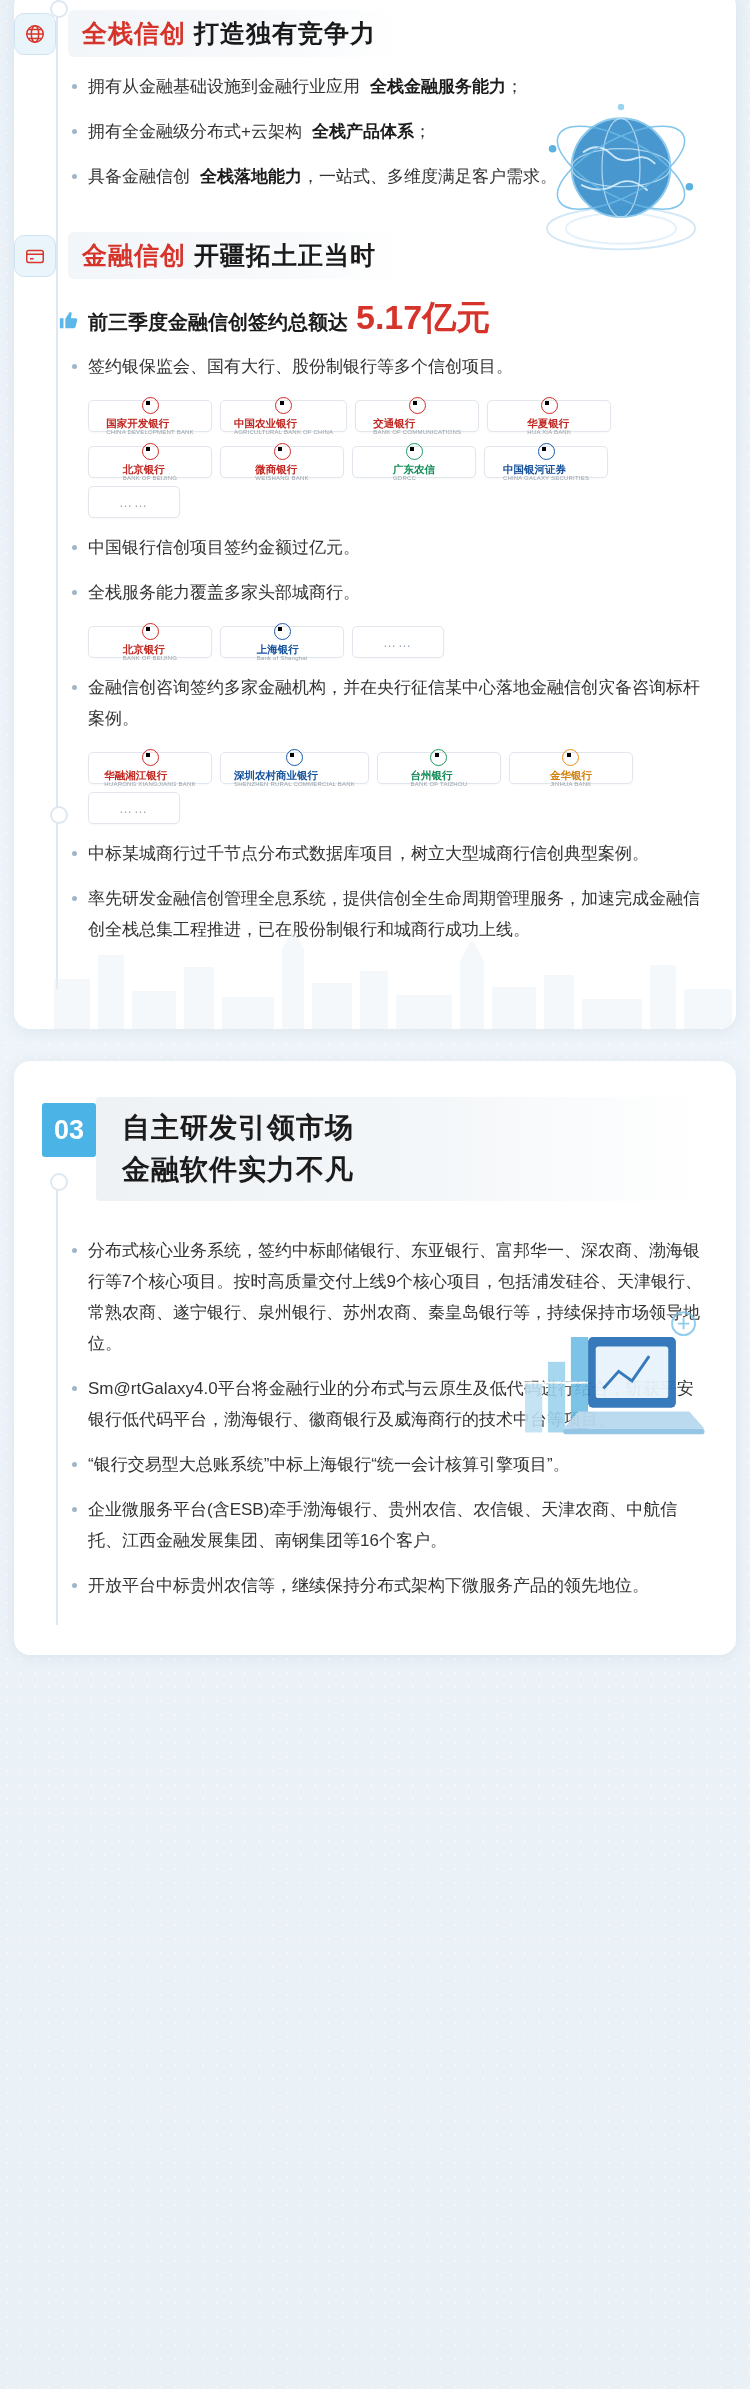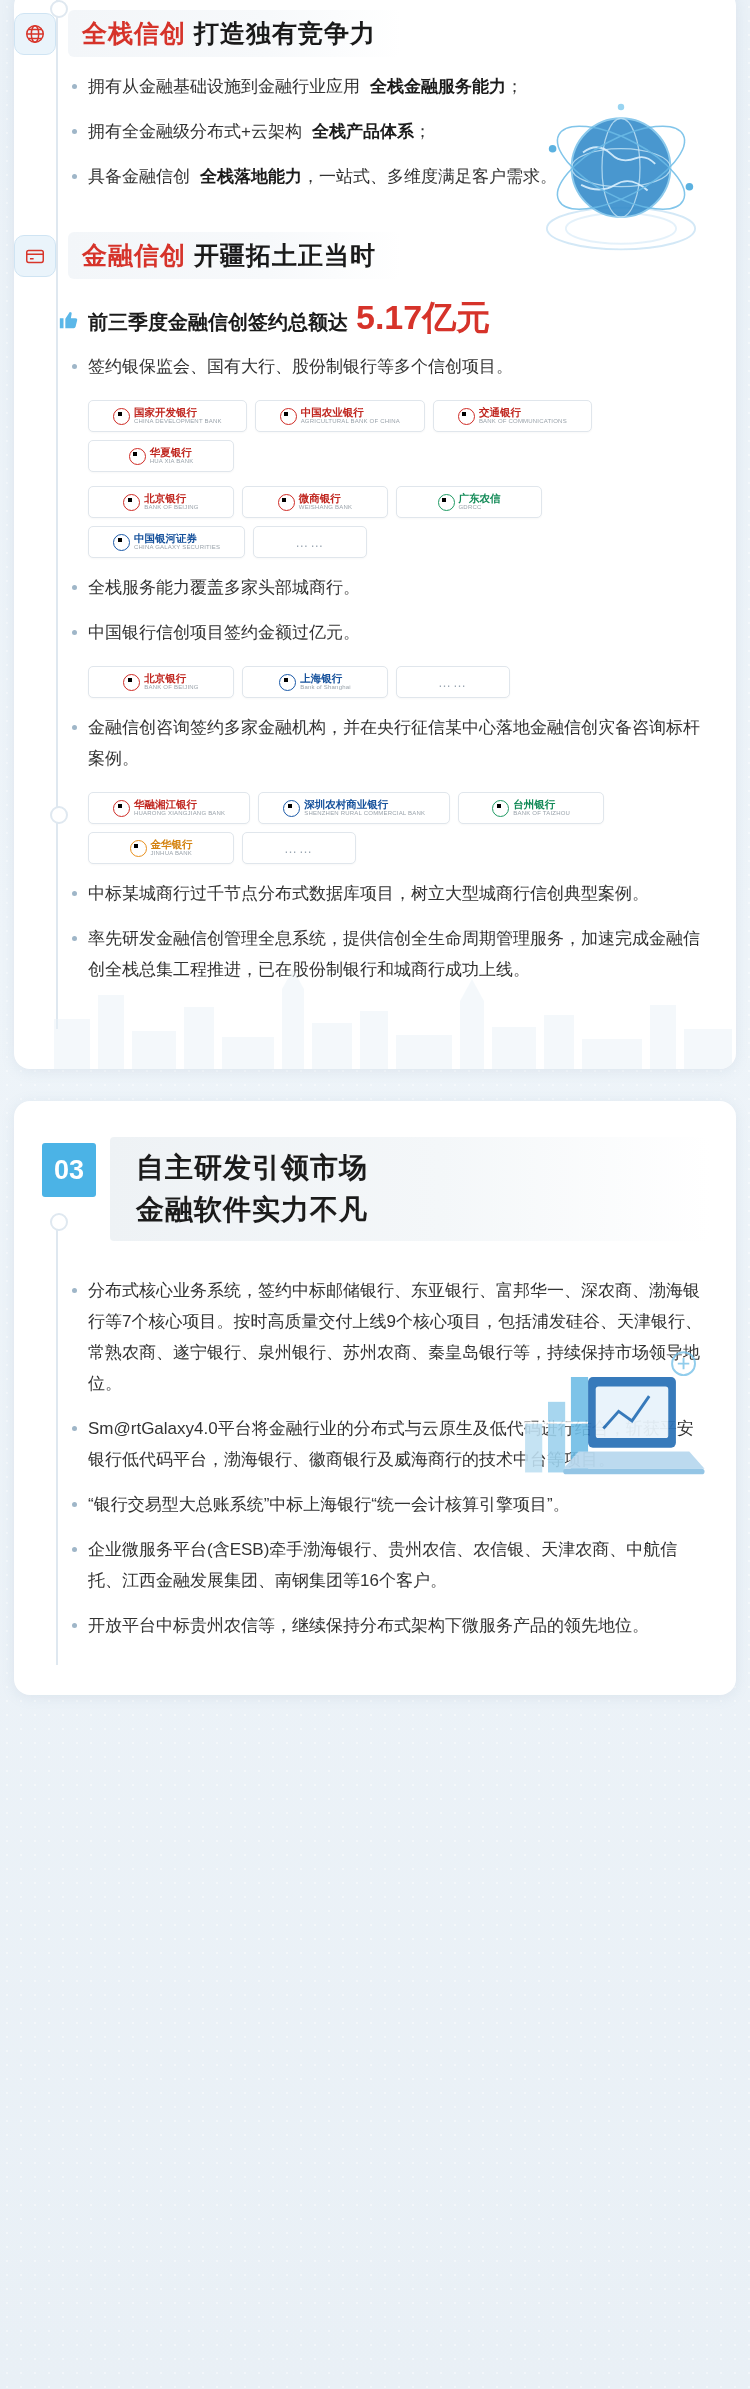--- a/index.html
+++ b/index.html
@@ -145,29 +145,30 @@
   
   .logo-row {
     display: flex;
     flex-wrap: wrap;
     gap: 8px;
     padding: 4px 30px 14px 74px;
   }
   .logo-chip {
     height: 30px;
     min-width: 96px;
-    padding: 0 24px;
+    padding: 0 13px;
     border: 1px solid #e0e6ec;
     border-radius: 5px;
     background: #fff;
     display: flex;
     align-items: center;
     justify-content: center;
     gap: 4px;
     box-shadow: 0 1px 2px rgba(0,0,0,.03);
+    flex-direction: column;
   }
   .logo-mark {
     width: 15px; height: 15px;
     border-radius: 50%;
     border: 1.6px solid #cf2b25;
     flex: 0 0 auto;
     position: relative;
   }
   .logo-mark.blue { border-color: #1a59a8; }
   .logo-mark.green { border-color: #1e9a63; }
@@ -215,21 +216,21 @@
     width: 230px;
     height: 210px;
     opacity: .95;
     pointer-events: none;
   }
 
   
   .banner {
     display: flex;
     align-items: stretch;
-    gap: 14px;
+    gap: 0;
     padding: 0 26px 0 28px;
     margin-bottom: 34px;
   }
   .banner-num {
     width: 54px;
     height: 54px;
     background: #4bb3e6;
     color: #fff;
     font-size: 27px;
     font-weight: bold;
@@ -376,24 +377,24 @@
             <span class="logo-name green"><span>广东农信</span><span class="en">GDRCC</span></span>
           </div>
         <div class="logo-chip">
             <span class="logo-mark blue"></span>
             <span class="logo-name blue"><span>中国银河证券</span><span class="en">CHINA GALAXY SECURITIES</span></span>
           </div>
         <div class="logo-chip more">……</div>
       </div>
 
       <ul class="bullets">
-          <li>全栈服务能力覆盖多家头部城商行。</li>
+          <li>中国银行信创项目签约金额过亿元。</li>
         </ul>
       <ul class="bullets">
-          <li>中国银行信创项目签约金额过亿元。</li>
+          <li>全栈服务能力覆盖多家头部城商行。</li>
         </ul>
 
       <div class="logo-row">
         <div class="logo-chip">
             <span class="logo-mark"></span>
             <span class="logo-name"><span>北京银行</span><span class="en">BANK OF BEIJING</span></span>
           </div>
         <div class="logo-chip">
             <span class="logo-mark blue"></span>
             <span class="logo-name blue"><span>上海银行</span><span class="en">Bank of Shanghai</span></span>

